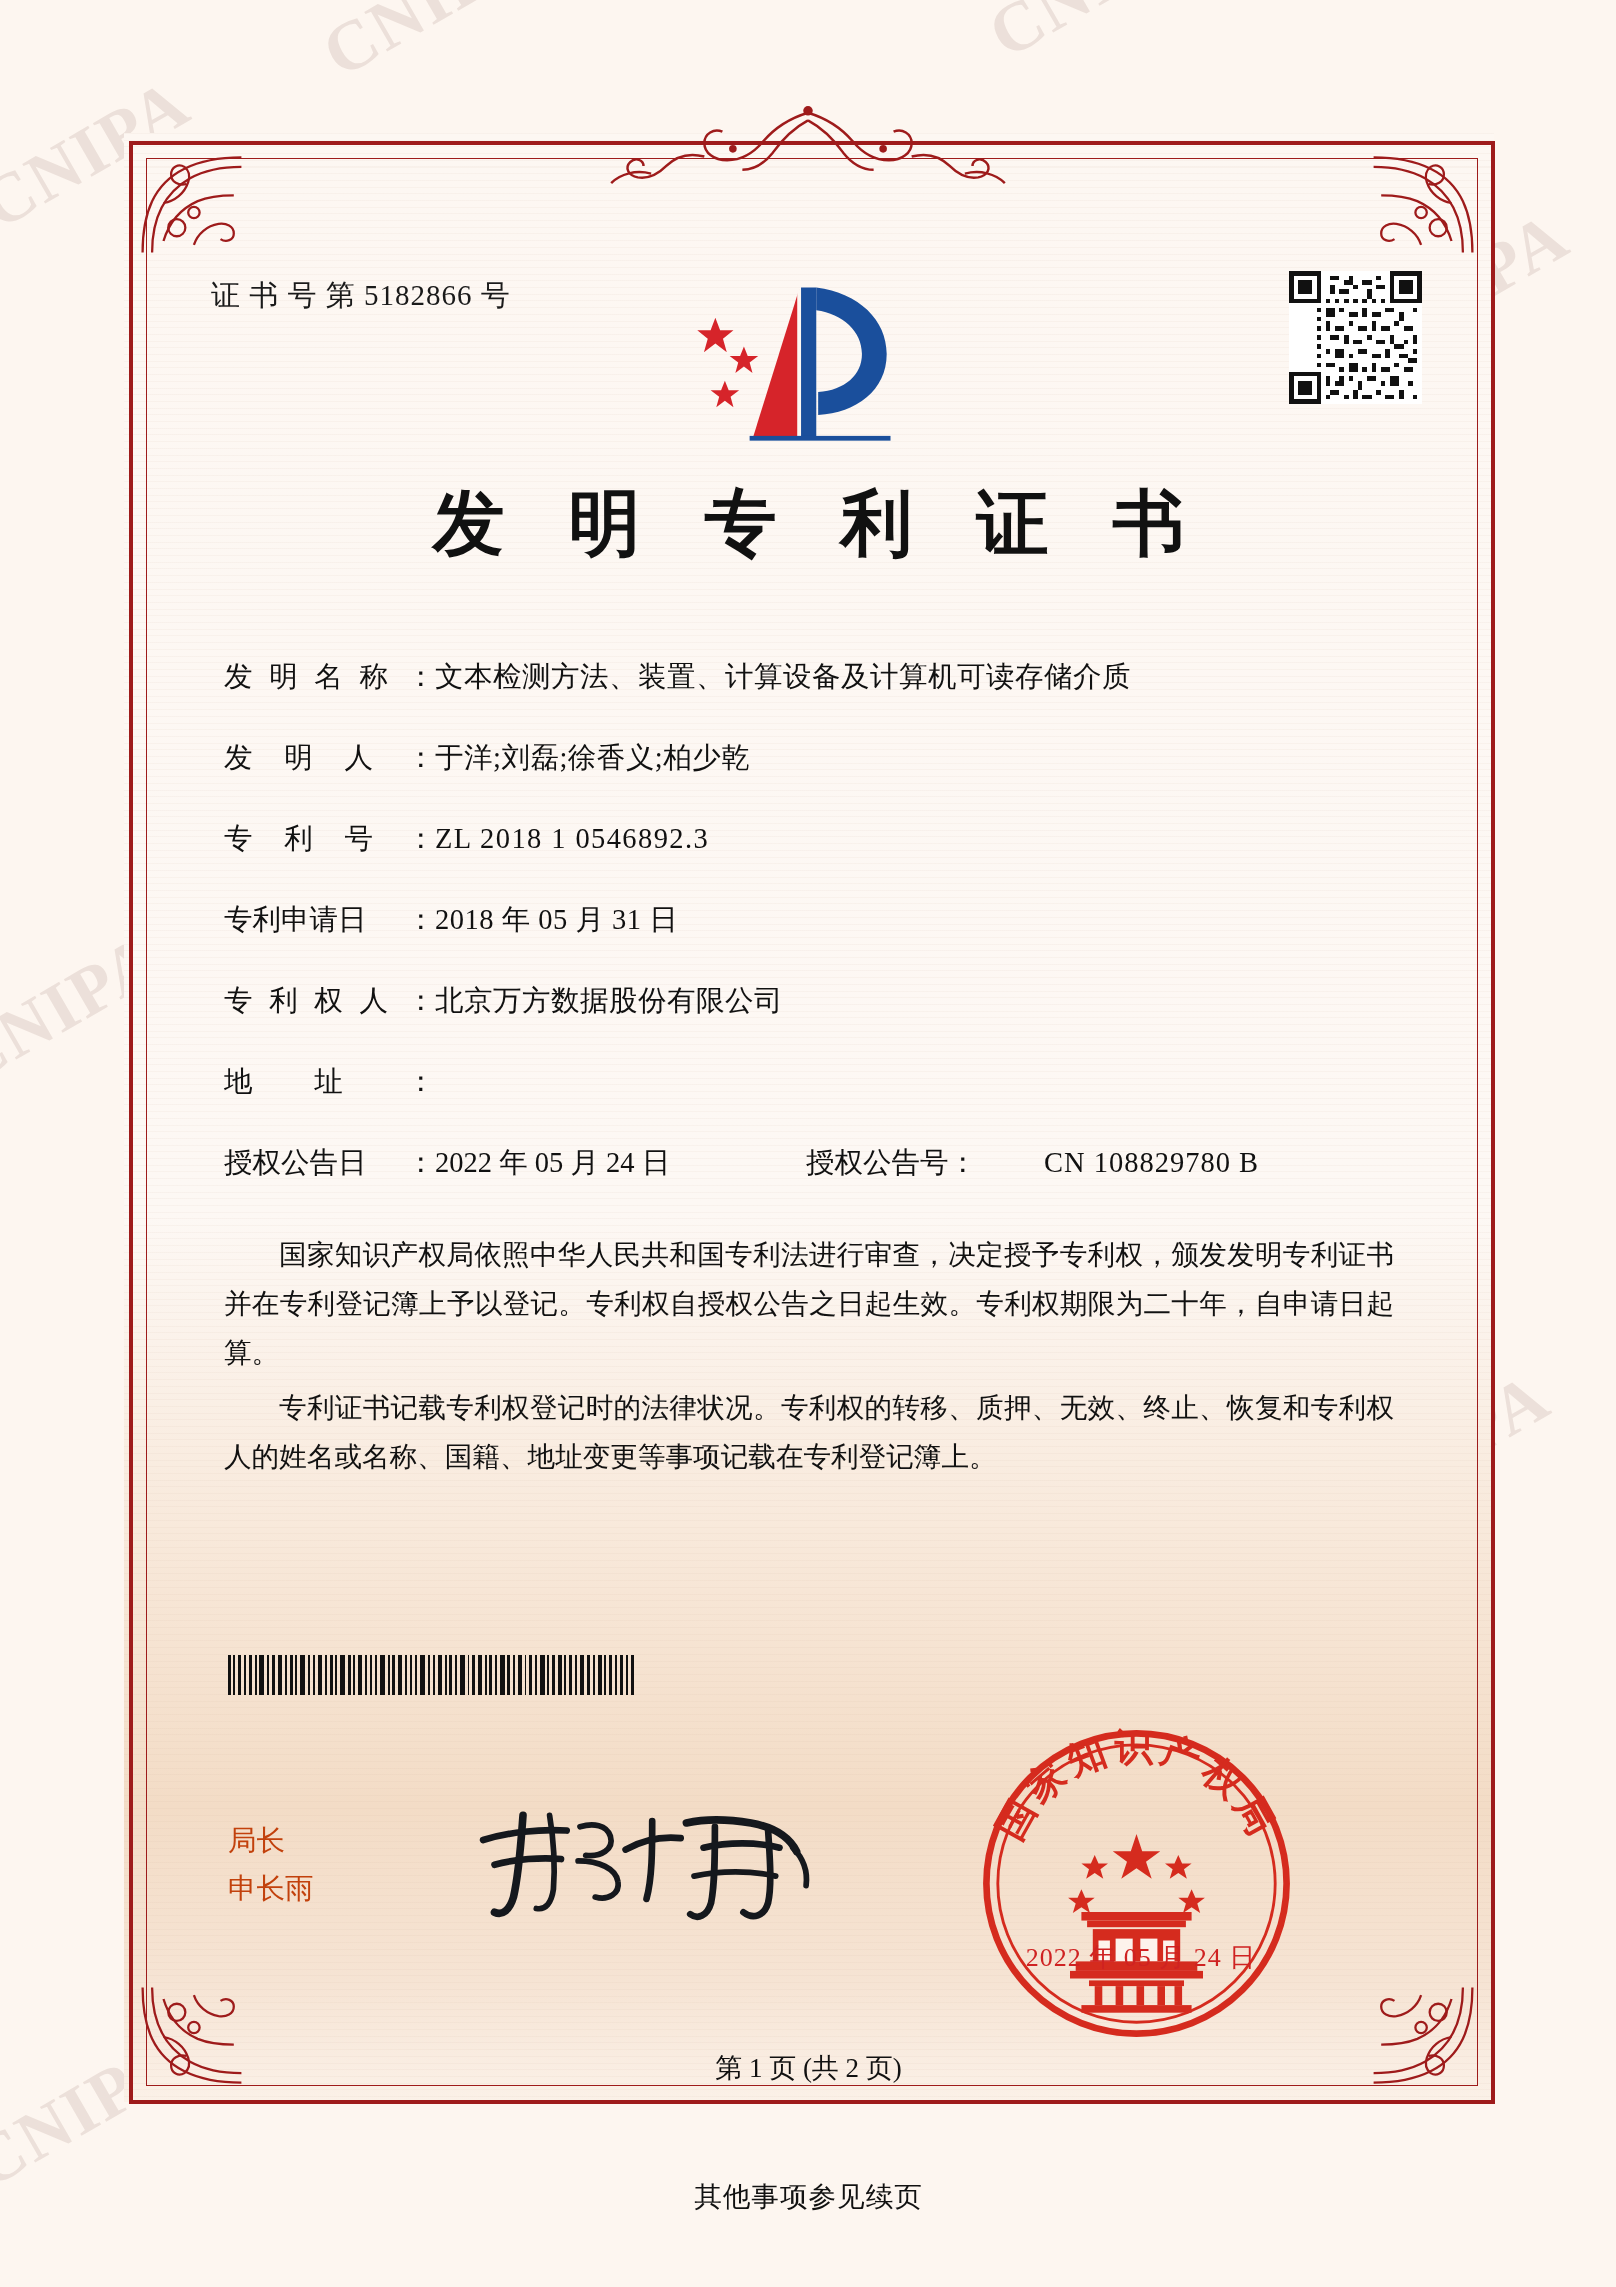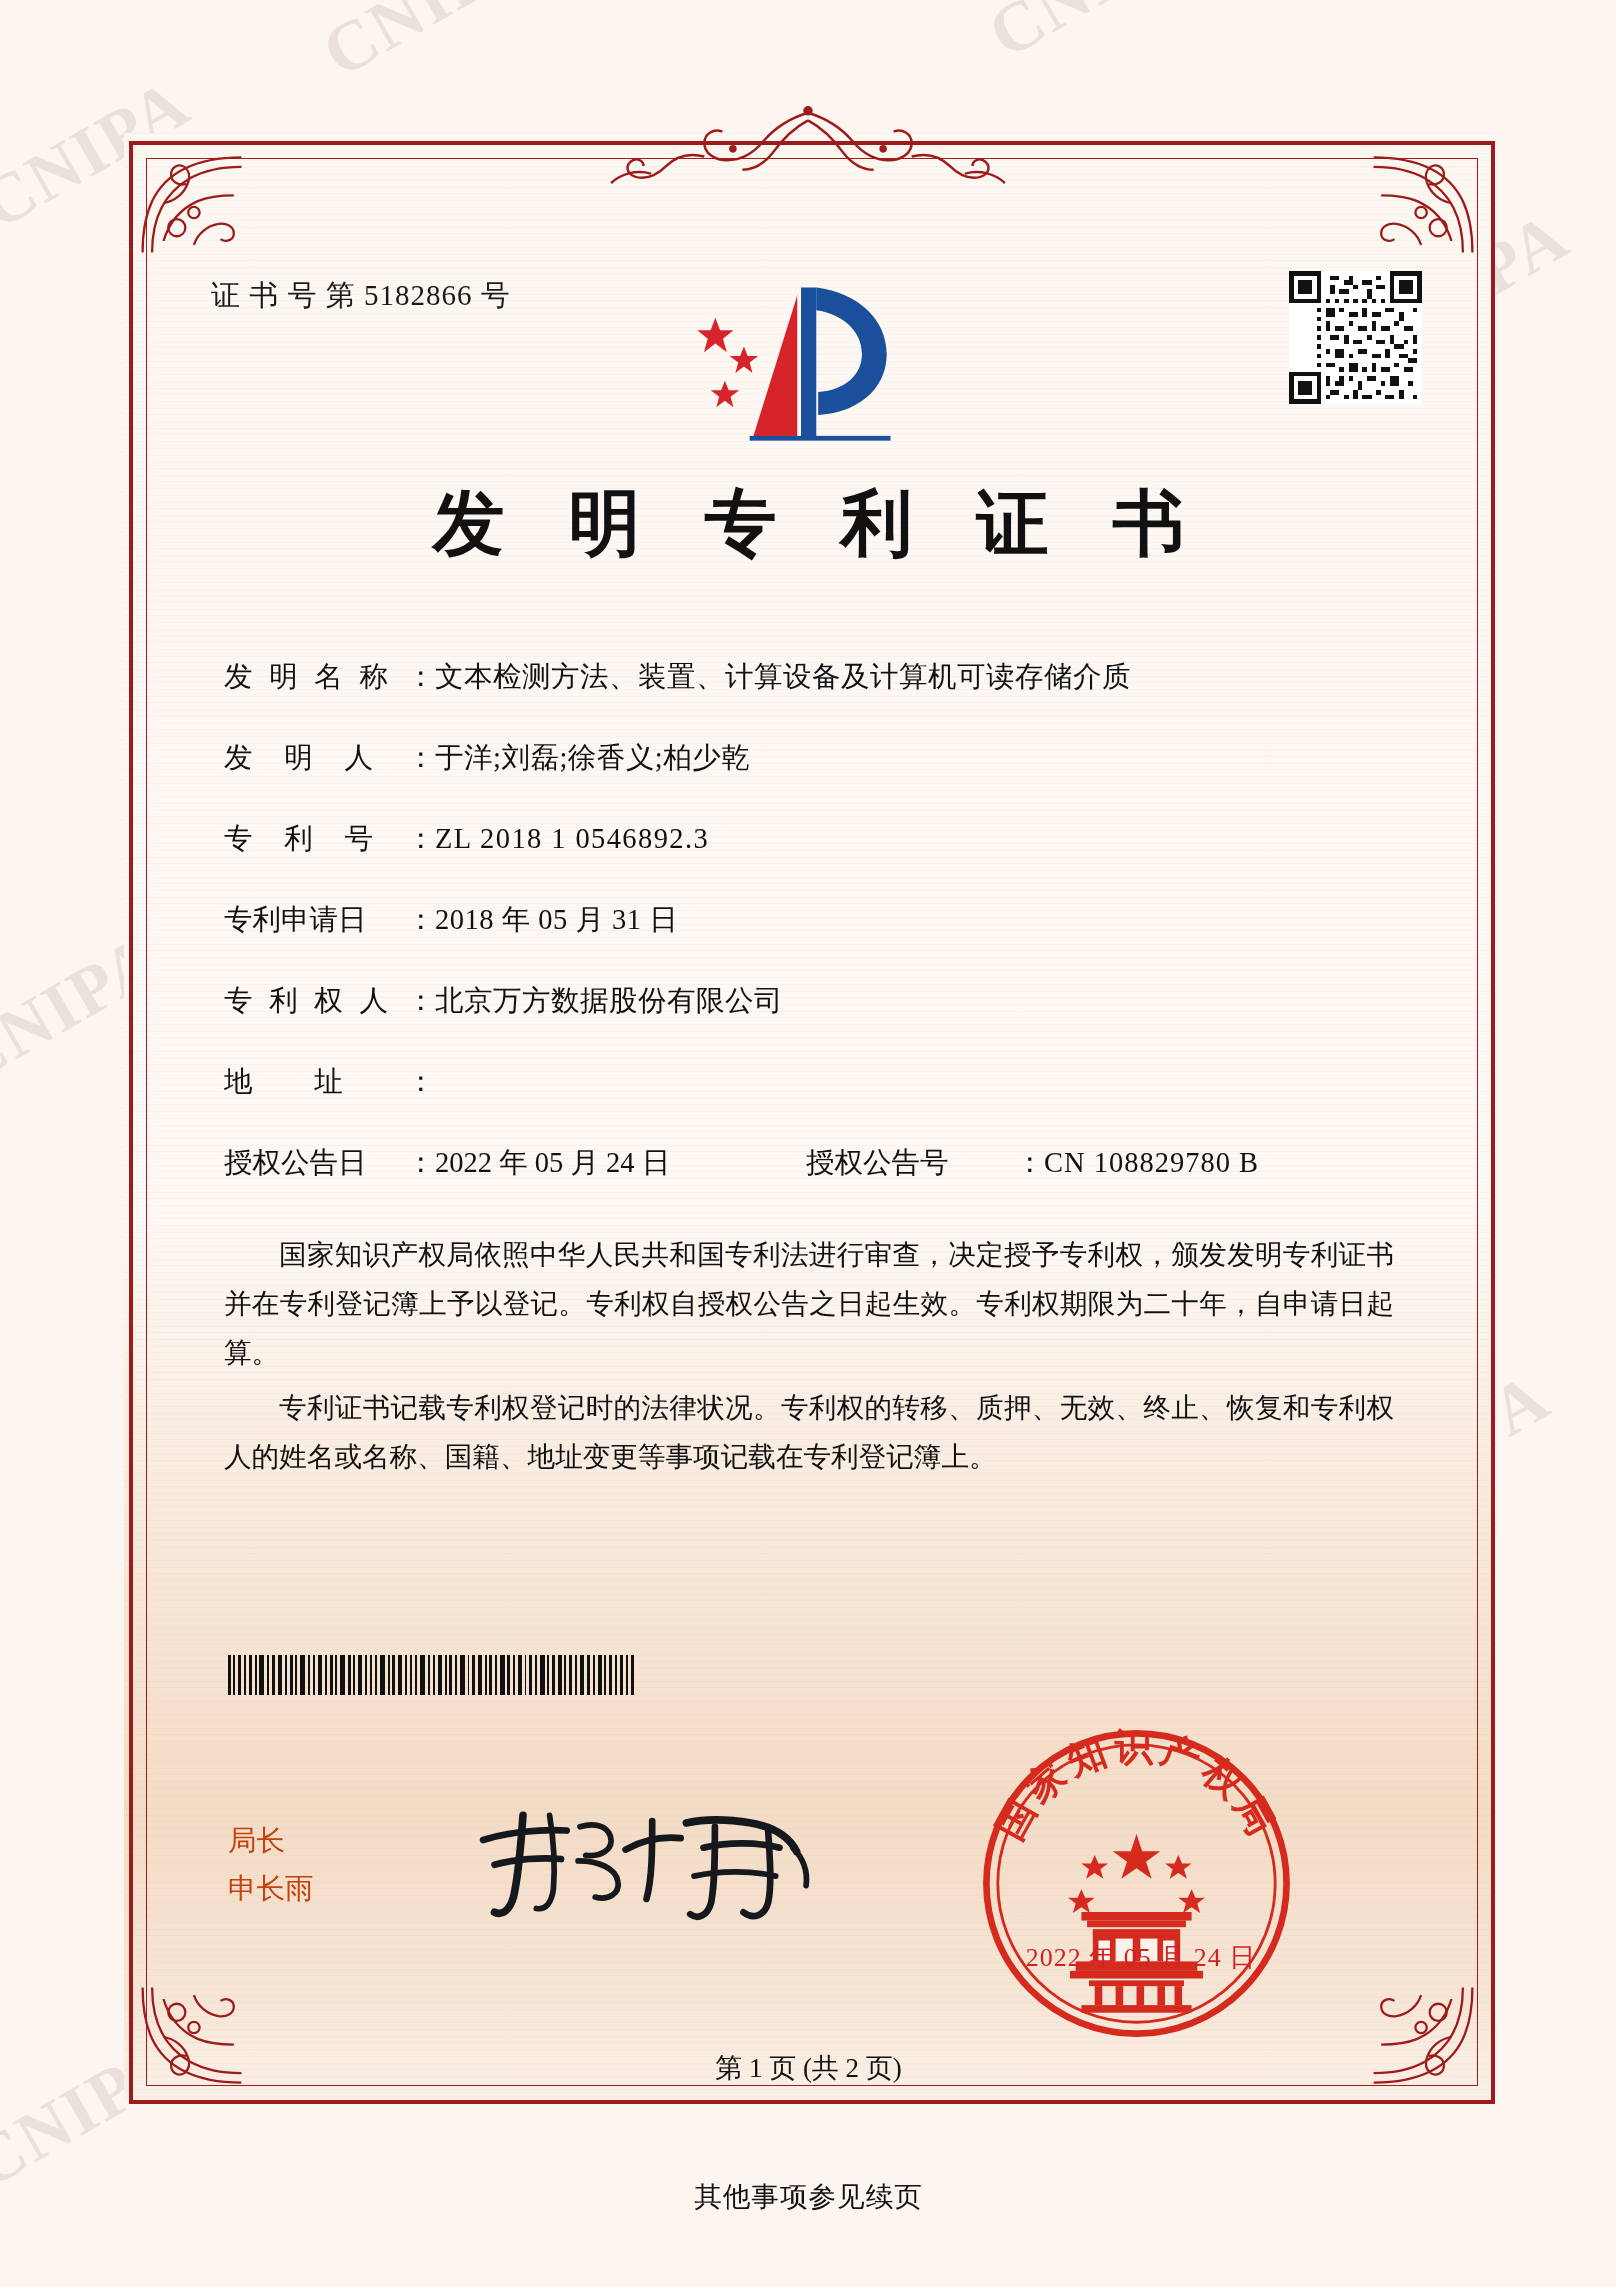--- a/index.html
+++ b/index.html
@@ -191,21 +191,21 @@
   }
 
   .row-pub {
     display: flex;
     align-items: baseline;
     margin-bottom: 46px;
     font-size: 28.5px;
   }
   .row-pub .seg1 { width: 211px; flex: 0 0 211px; display: flex; justify-content: space-between; }
   .row-pub .val1 { flex: 0 0 371px; }
-  .row-pub .seg2 { flex: 0 0 238px; display:flex; justify-content: space-between; }
+  .row-pub .seg2 { flex: 0 0 238px; display:flex; justify-content: flex-start; }
   .row-pub .val2 { flex: 1; letter-spacing: 1px; }
 
   
   .paras {
     position: absolute;
     left: 224px;
     top: 1230px;
     width: 1170px;
     font-size: 27.6px;
     line-height: 49px;

